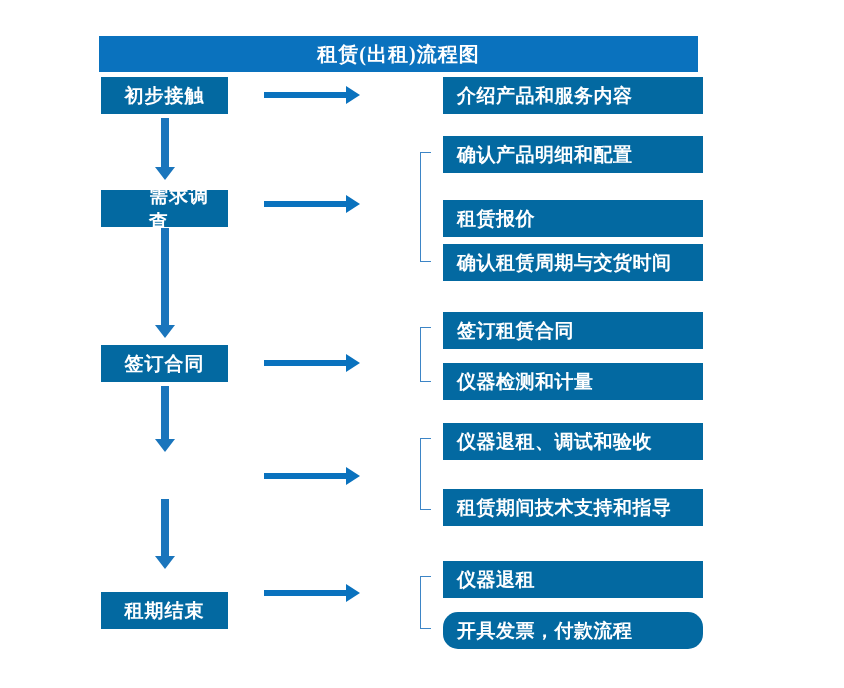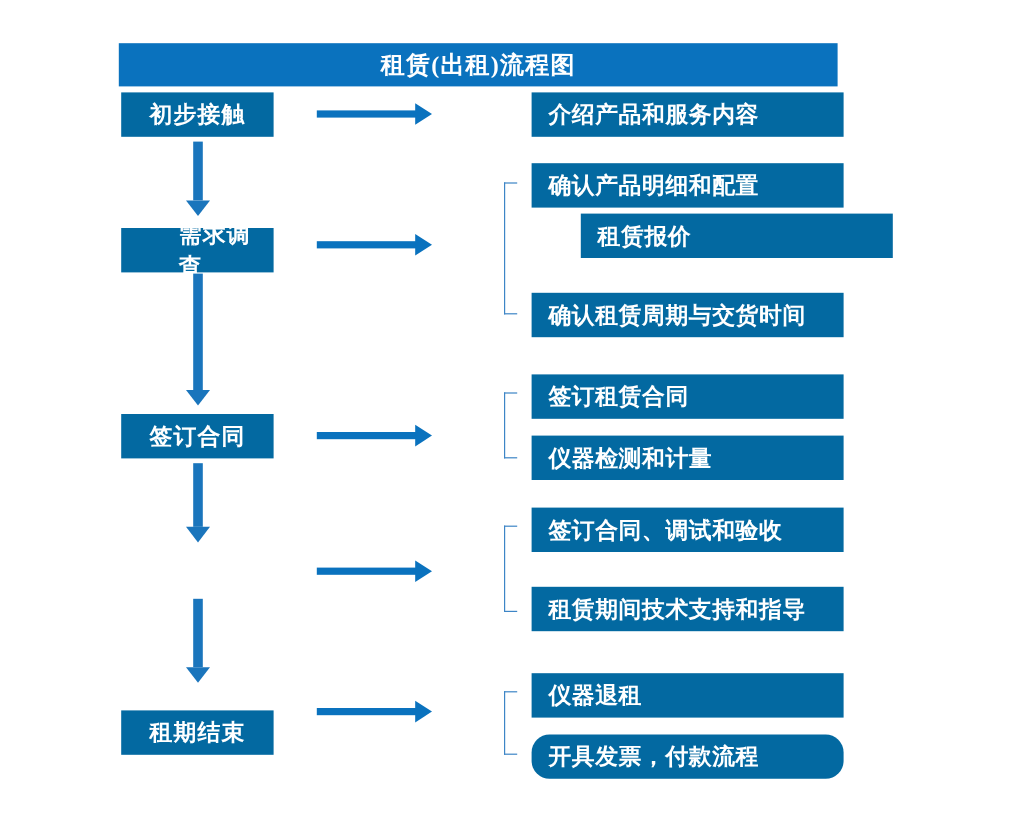--- a/index.html
+++ b/index.html
@@ -177,22 +177,22 @@
       <div class="head"></div>
   </div>
 
   <div class="bracket" style="left:420px; top:152px; height:110px;"></div>
   <div class="bracket" style="left:420px; top:327px; height:55px;"></div>
   <div class="bracket" style="left:420px; top:438px; height:72px;"></div>
   <div class="bracket" style="left:420px; top:576px; height:53px;"></div>
 
   <div class="box box-right" style="top:77px;">介绍产品和服务内容</div>
   <div class="box box-right" style="top:136px;">确认产品明细和配置</div>
-  <div class="box box-right" style="top:178px;margin-left:41px;">租赁报价</div>
+  <div class="box box-right" style="top:200px;">租赁报价</div>
   <div class="box box-right" style="top:244px;">确认租赁周期与交货时间</div>
   <div class="box box-right" style="top:312px;">签订租赁合同</div>
   <div class="box box-right" style="top:363px;">仪器检测和计量</div>
-  <div class="box box-right" style="top:423px;">签订合同、调试和验收</div>
+  <div class="box box-right" style="top:423px;">仪器退租、调试和验收</div>
   <div class="box box-right" style="top:489px;">租赁期间技术支持和指导</div>
   <div class="box box-right" style="top:561px;">仪器退租</div>
   <div class="box box-right" style="top:612px;border-radius:15px;">开具发票，付款流程</div>
 
 </div>
 
 </body></html>

